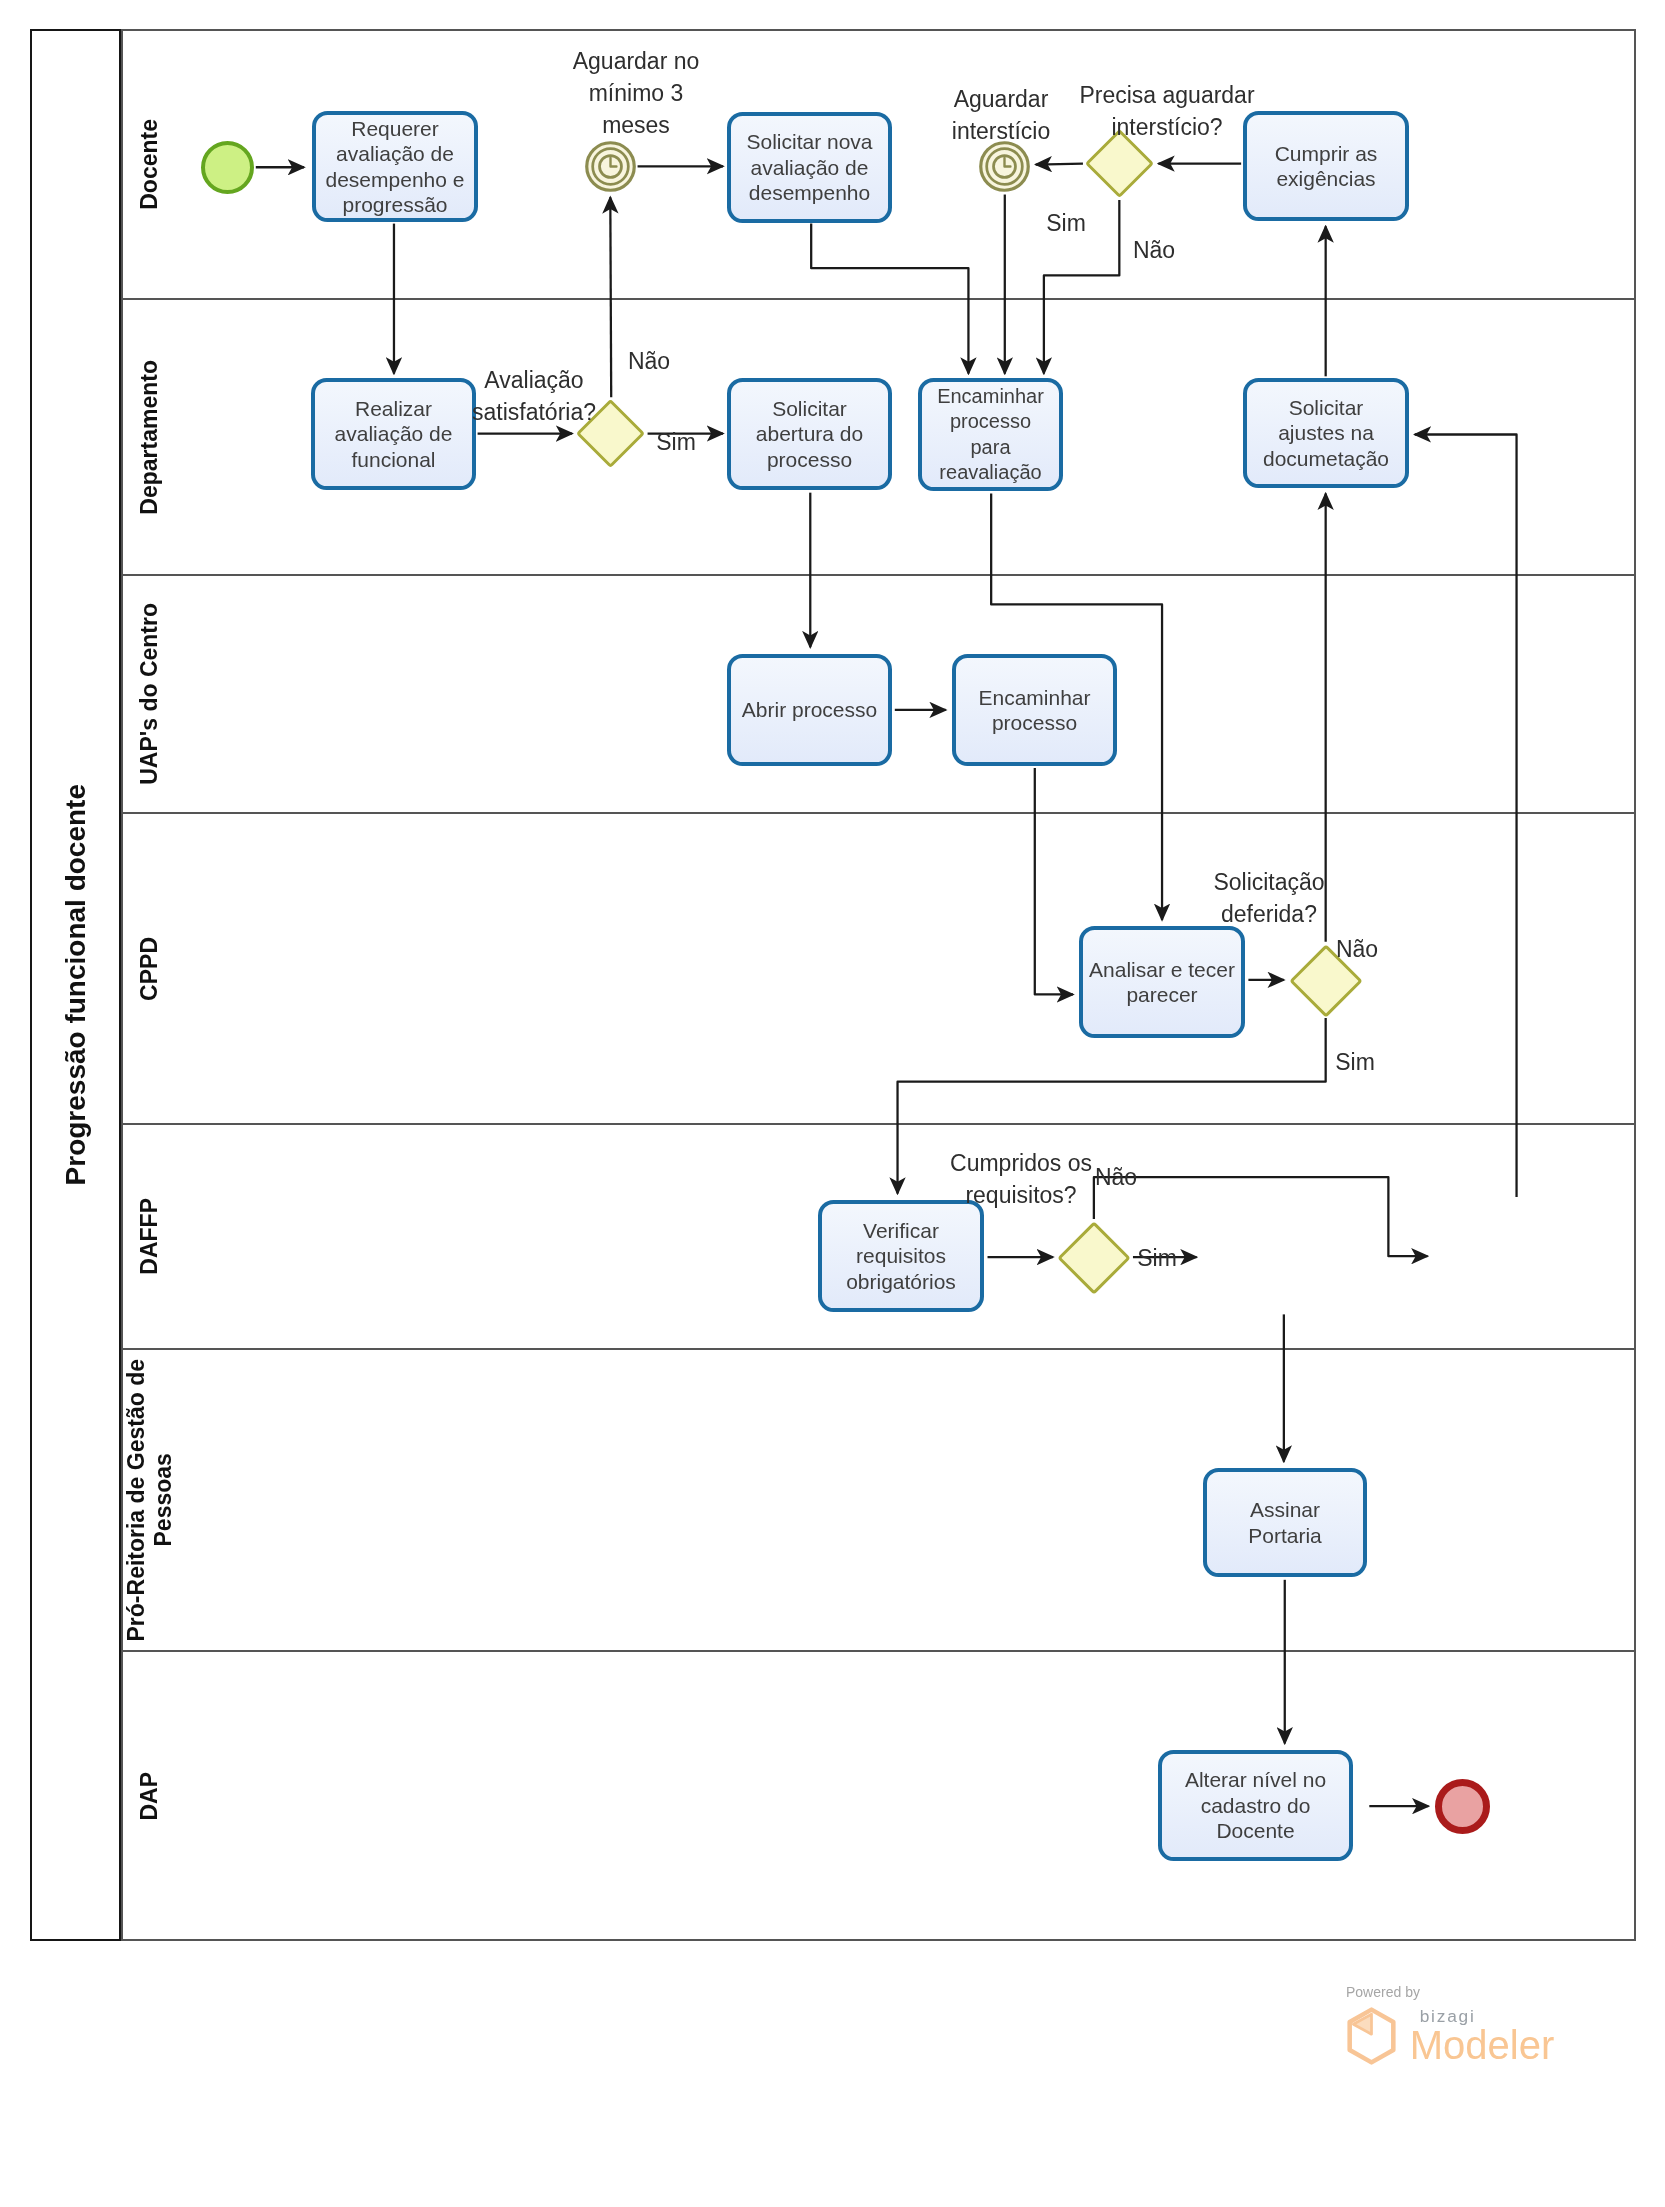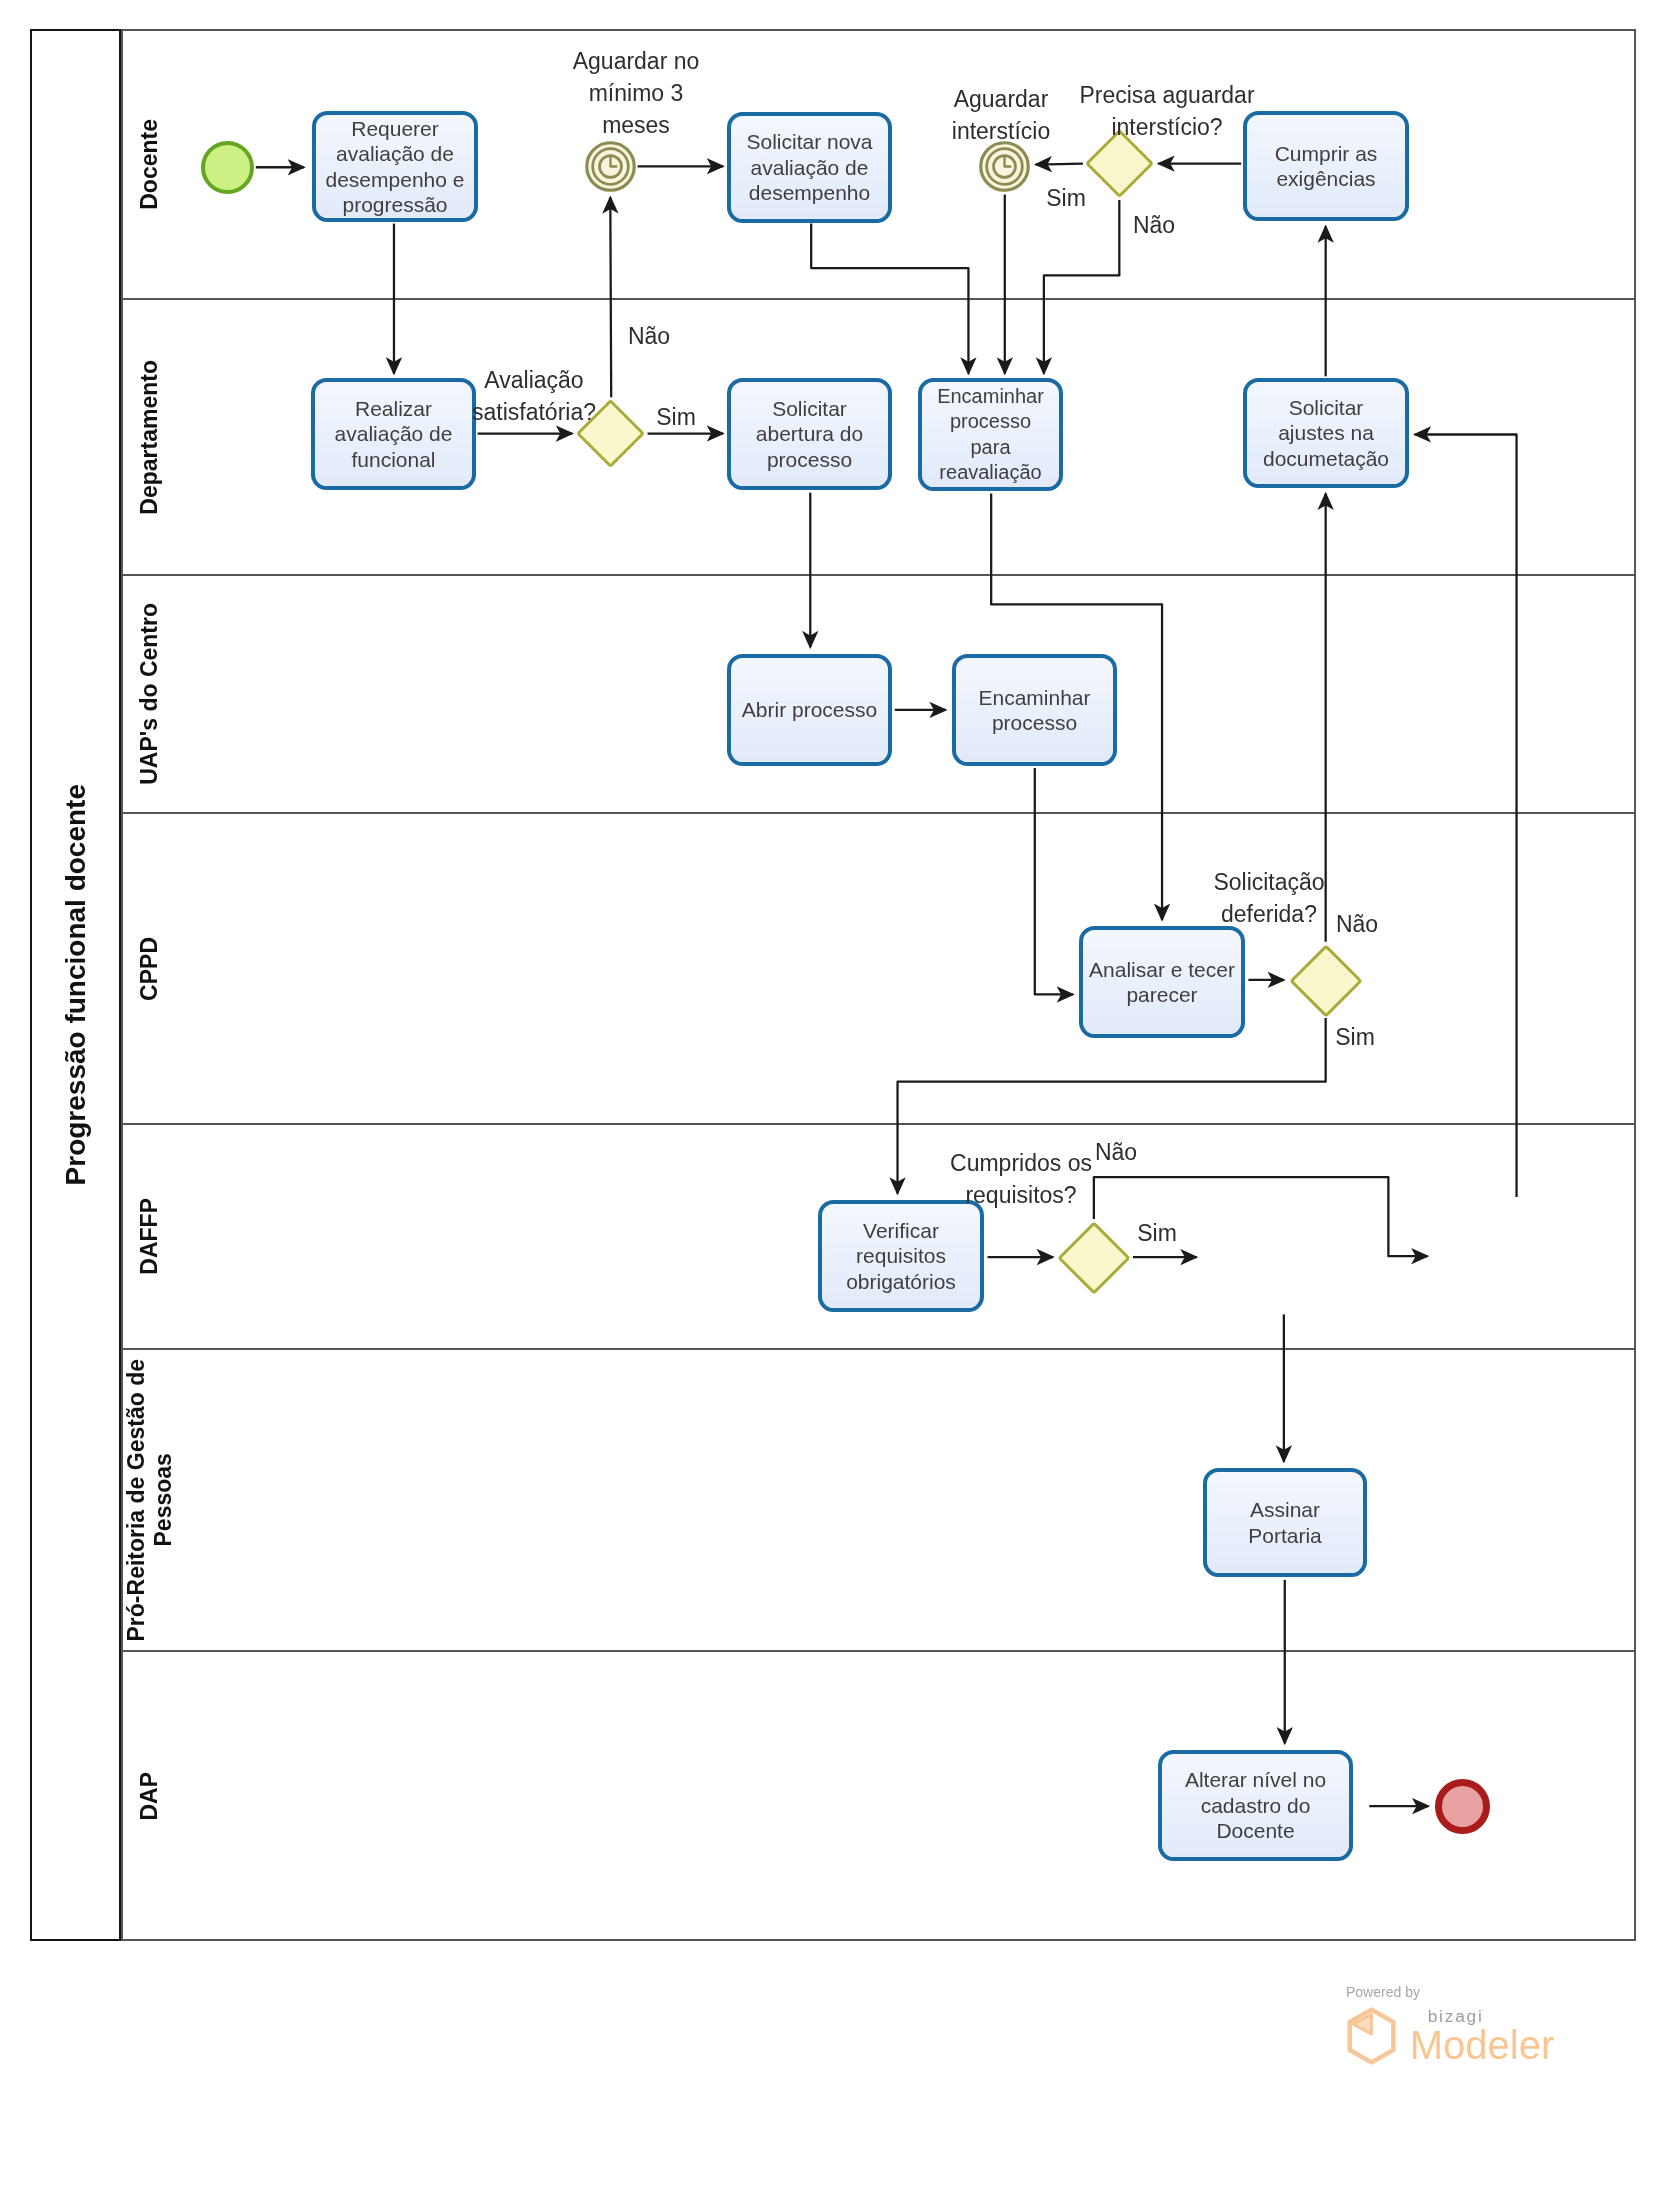--- a/index.html
+++ b/index.html
@@ -25,30 +25,30 @@
   .gateway{position:absolute;box-sizing:border-box;background:#f9f8cc;border:3.6px solid #a9ab3a;
     transform:rotate(45deg);border-radius:3.6px;z-index:10;}
   .event{position:absolute;box-sizing:border-box;border-radius:50%;z-index:10;}
   .start-event{width:53px;height:53px;background:#cdf084;border:4.5px solid #64a61f;}
   .end-event{width:55px;height:55px;background:#e9a2a2;border:7.3px solid #aa1b1b;}
   .timer-event{z-index:10;position:absolute;}
 
   
   .flabel{position:absolute;transform:translate(-50%,-50%);font-size:23px;line-height:32px;color:#2e2e2e;
     text-align:center;white-space:pre-line;z-index:12;}
-  .flabel.small{font-size:23px;}
+  .flabel.small{font-size:23px;margin-top:25px;}
 
   svg.flows{position:absolute;left:0;top:0;z-index:6;pointer-events:none;}
 
   
   .branding{position:absolute;left:1346px;top:1984px;z-index:3;}
   .powered{font-size:14px;color:#a6a6a6;}
   .brandrow{display:flex;align-items:flex-start;margin-top:5.5px;}
   .brandtext{margin-left:12.7px;display:flex;flex-direction:column;}
-  .bizagi{font-size:17.3px;color:#9aa0a6;letter-spacing:1.8px;margin-left:18px;}
+  .bizagi{font-size:17.3px;color:#9aa0a6;letter-spacing:1.8px;margin-left:10px;}
   .modeler{font-size:40px;color:#f9c693;line-height:36px;margin-top:0px;}
 </style>
 </head>
 <body>
 
 <div id="canvas">
 
   <div class="pool-title-strip">
     <div class="pool-title">Progressão funcional docente</div>
   </div>

